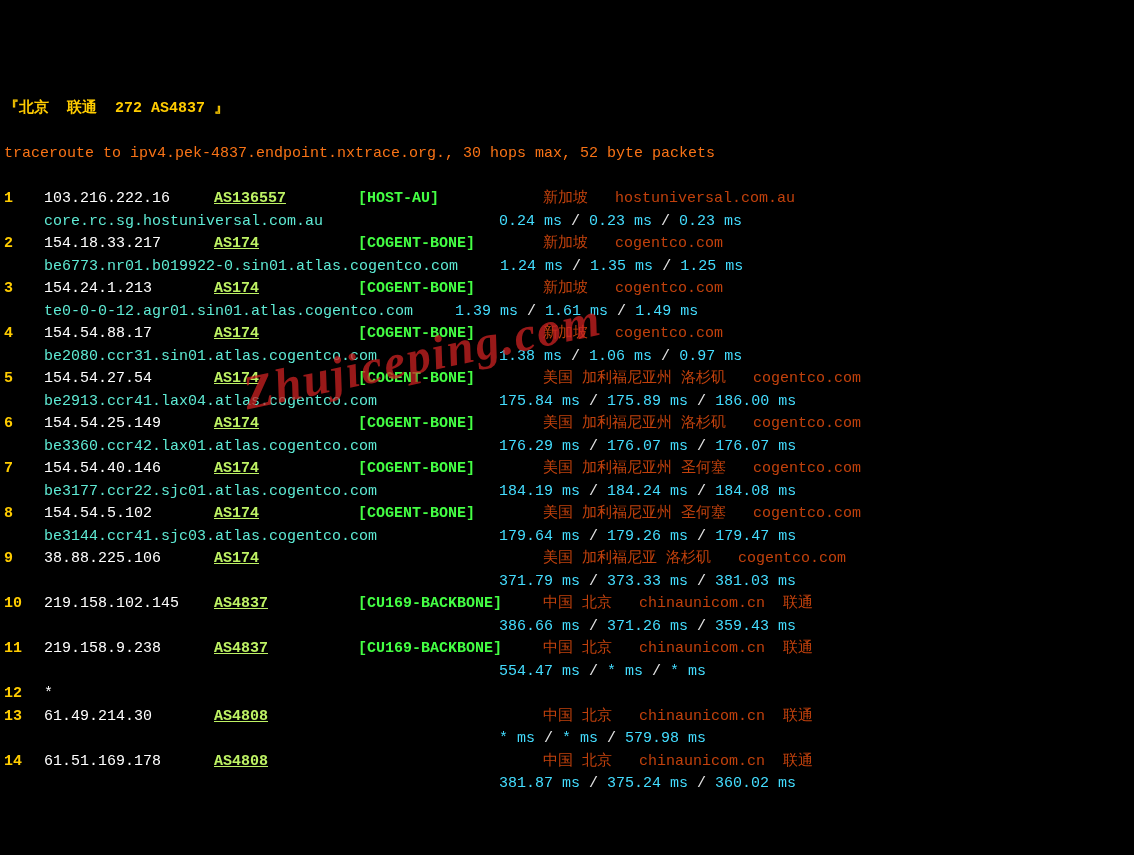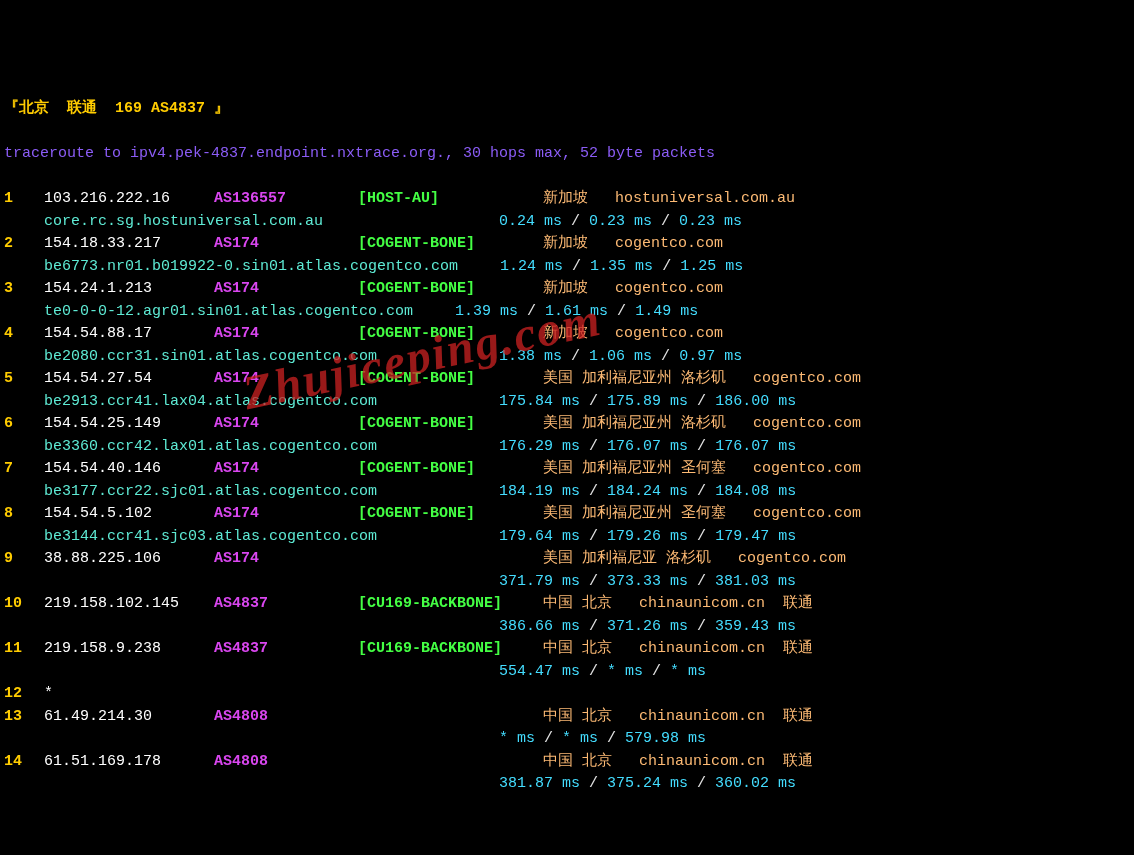--- a/index.html
+++ b/index.html
@@ -6,26 +6,26 @@
     body {
       background: #000;
       font-family: 'Consolas', 'Monaco', 'Courier New', monospace;
       font-size: 15px;
       line-height: 1.5;
       padding: 8px 4px;
       white-space: pre;
       overflow-x: auto;
     }
     .title-line { color: #ffcc00; font-weight: bold; }
-    .cmd-line { color: #8b5cf6; }
+    .cmd-line { color: #f97316; }
     .hop-num { color: #ffcc00; display: inline-block; width: 40px; font-weight: bold; }
     .ip { color: #ffffff; display: inline-block; width: 170px; font-weight: normal; }
-    .asn { color: #d946ef; display: inline-block; width: 100px; font-weight: bold; }
+    .asn { color: #bef264; display: inline-block; width: 100px; font-weight: bold; text-decoration: underline; }
     .org { color: #44ff44; display: inline-block; width: 185px; font-weight: bold; margin-left: 44px; }
-    .loc { color: #fdba74; text-align: right; }
+    .loc { color: #c2410c; text-align: right; }
     .rdns { color: #5eead4; display: inline-block; padding-left: 40px; }
     .times { color: #44ddff; font-weight: normal; }
     .sep { color: #e5e5e5; }
     .row { display: block; }
     .row2 { display: block; }
     .pad { display: inline-block; }
     .watermark {
       position: absolute;
       top: 320px;
       left: 240px;
@@ -38,19 +38,19 @@
       pointer-events: none;
       font-family: 'Georgia', serif;
       letter-spacing: 2px;
     }
   </style>
 </head>
 <body>
 
 
 
-<div class="title-line">『北京  联通  169 AS4837 』</div>
+<div class="title-line">『北京  联通  272 AS4837 』</div>
 <div class="cmd-line">traceroute to ipv4.pek-4837.endpoint.nxtrace.org., 30 hops max, 52 byte packets</div>
 <div id="hops-container"><div class="row"><span class="hop-num">1</span><span class="ip">103.216.222.16</span><span class="asn">AS136557</span><span class="org">[HOST-AU]</span><span class="loc">新加坡</span>   <span class="loc">hostuniversal.com.au</span></div><div class="row2"><span class="rdns">core.rc.sg.hostuniversal.com.au</span><span class="pad" style="width:176px"></span><span class="times">0.24 ms<span class="sep"> / </span>0.23 ms<span class="sep"> / </span>0.23 ms</span></div><div class="row"><span class="hop-num">2</span><span class="ip">154.18.33.217</span><span class="asn">AS174</span><span class="org">[COGENT-BONE]</span><span class="loc">新加坡</span>   <span class="loc">cogentco.com</span></div><div class="row2"><span class="rdns">be6773.nr01.b019922-0.sin01.atlas.cogentco.com</span><span class="pad" style="width:15px"></span><span class="times">   1.24 ms<span class="sep"> / </span>1.35 ms<span class="sep"> / </span>1.25 ms</span></div><div class="row"><span class="hop-num">3</span><span class="ip">154.24.1.213</span><span class="asn">AS174</span><span class="org">[COGENT-BONE]</span><span class="loc">新加坡</span>   <span class="loc">cogentco.com</span></div><div class="row2"><span class="rdns">te0-0-0-12.agr01.sin01.atlas.cogentco.com</span><span class="pad" style="width:15px"></span><span class="times">   1.39 ms<span class="sep"> / </span>1.61 ms<span class="sep"> / </span>1.49 ms</span></div><div class="row"><span class="hop-num">4</span><span class="ip">154.54.88.17</span><span class="asn">AS174</span><span class="org">[COGENT-BONE]</span><span class="loc">新加坡</span>   <span class="loc">cogentco.com</span></div><div class="row2"><span class="rdns">be2080.ccr31.sin01.atlas.cogentco.com</span><span class="pad" style="width:122px"></span><span class="times">1.38 ms<span class="sep"> / </span>1.06 ms<span class="sep"> / </span>0.97 ms</span></div><div class="row"><span class="hop-num">5</span><span class="ip">154.54.27.54</span><span class="asn">AS174</span><span class="org">[COGENT-BONE]</span><span class="loc">美国 加利福尼亚州 洛杉矶</span>   <span class="loc">cogentco.com</span></div><div class="row2"><span class="rdns">be2913.ccr41.lax04.atlas.cogentco.com</span><span class="pad" style="width:122px"></span><span class="times">175.84 ms<span class="sep"> / </span>175.89 ms<span class="sep"> / </span>186.00 ms</span></div><div class="row"><span class="hop-num">6</span><span class="ip">154.54.25.149</span><span class="asn">AS174</span><span class="org">[COGENT-BONE]</span><span class="loc">美国 加利福尼亚州 洛杉矶</span>   <span class="loc">cogentco.com</span></div><div class="row2"><span class="rdns">be3360.ccr42.lax01.atlas.cogentco.com</span><span class="pad" style="width:122px"></span><span class="times">176.29 ms<span class="sep"> / </span>176.07 ms<span class="sep"> / </span>176.07 ms</span></div><div class="row"><span class="hop-num">7</span><span class="ip">154.54.40.146</span><span class="asn">AS174</span><span class="org">[COGENT-BONE]</span><span class="loc">美国 加利福尼亚州 圣何塞</span>   <span class="loc">cogentco.com</span></div><div class="row2"><span class="rdns">be3177.ccr22.sjc01.atlas.cogentco.com</span><span class="pad" style="width:122px"></span><span class="times">184.19 ms<span class="sep"> / </span>184.24 ms<span class="sep"> / </span>184.08 ms</span></div><div class="row"><span class="hop-num">8</span><span class="ip">154.54.5.102</span><span class="asn">AS174</span><span class="org">[COGENT-BONE]</span><span class="loc">美国 加利福尼亚州 圣何塞</span>   <span class="loc">cogentco.com</span></div><div class="row2"><span class="rdns">be3144.ccr41.sjc03.atlas.cogentco.com</span><span class="pad" style="width:122px"></span><span class="times">179.64 ms<span class="sep"> / </span>179.26 ms<span class="sep"> / </span>179.47 ms</span></div><div class="row"><span class="hop-num">9</span><span class="ip">38.88.225.106</span><span class="asn">AS174</span><span class="org"></span><span class="loc">美国 加利福尼亚 洛杉矶</span>   <span class="loc">cogentco.com</span></div><div class="row2"><span class="pad" style="width:495px;"></span><span class="times">371.79 ms<span class="sep"> / </span>373.33 ms<span class="sep"> / </span>381.03 ms</span></div><div class="row"><span class="hop-num">10</span><span class="ip">219.158.102.145</span><span class="asn">AS4837</span><span class="org">[CU169-BACKBONE]</span><span class="loc">中国 北京</span>   <span class="loc">chinaunicom.cn  联通</span></div><div class="row2"><span class="pad" style="width:495px;"></span><span class="times">386.66 ms<span class="sep"> / </span>371.26 ms<span class="sep"> / </span>359.43 ms</span></div><div class="row"><span class="hop-num">11</span><span class="ip">219.158.9.238</span><span class="asn">AS4837</span><span class="org">[CU169-BACKBONE]</span><span class="loc">中国 北京</span>   <span class="loc">chinaunicom.cn  联通</span></div><div class="row2"><span class="pad" style="width:495px;"></span><span class="times">554.47 ms<span class="sep"> / </span>* ms<span class="sep"> / </span>* ms</span></div><div class="row"><span class="hop-num">12</span><span class="ip">*</span><span class="asn"></span><span class="org"></span></div><div class="row"><span class="hop-num">13</span><span class="ip">61.49.214.30</span><span class="asn">AS4808</span><span class="org"></span><span class="loc">中国 北京</span>   <span class="loc">chinaunicom.cn  联通</span></div><div class="row2"><span class="pad" style="width:495px;"></span><span class="times">* ms<span class="sep"> / </span>* ms<span class="sep"> / </span>579.98 ms</span></div><div class="row"><span class="hop-num">14</span><span class="ip">61.51.169.178</span><span class="asn">AS4808</span><span class="org"></span><span class="loc">中国 北京</span>   <span class="loc">chinaunicom.cn  联通</span></div><div class="row2"><span class="pad" style="width:495px;"></span><span class="times">381.87 ms<span class="sep"> / </span>375.24 ms<span class="sep"> / </span>360.02 ms</span></div></div>
 <div class="watermark">Zhujiceping.com</div>
 
 
 
 
 </body></html>

